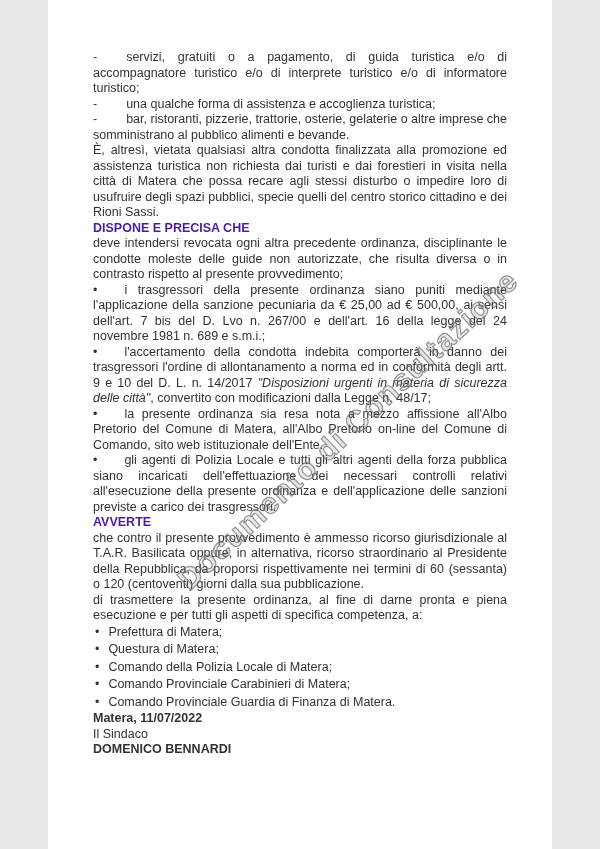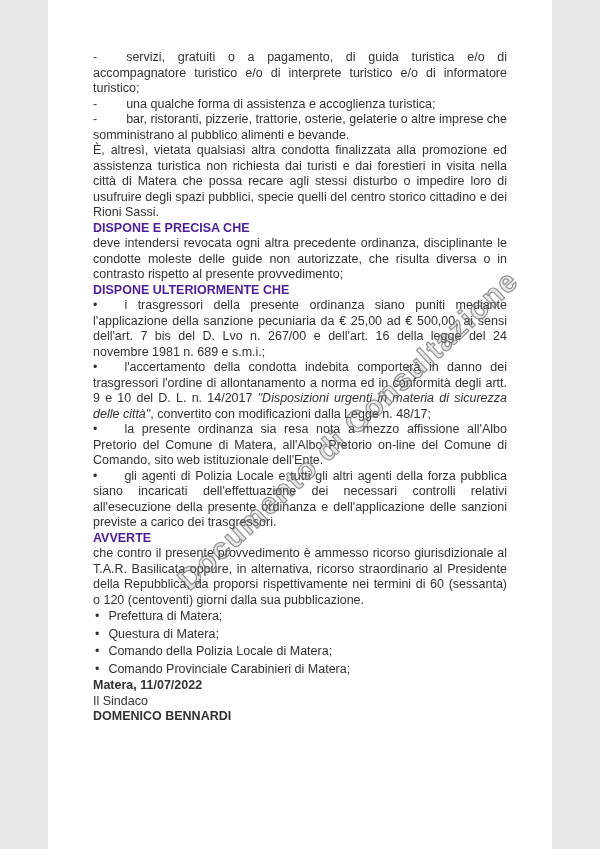--- a/index.html
+++ b/index.html
@@ -68,44 +68,45 @@
     <p class="dash-item"><span class="marker">-</span><span class="gap-dash"></span><span>una qualche forma di assistenza e accoglienza turistica;</span></p>
 
     <p class="dash-item"><span class="marker">-</span><span class="gap-dash"></span><span>bar, ristoranti, pizzerie, trattorie, osterie, gelaterie o altre imprese che somministrano al pubblico alimenti e bevande.</span></p>
 
     <p>È, altresì, vietata qualsiasi altra condotta finalizzata alla promozione ed assistenza turistica non richiesta dai turisti e dai forestieri in visita nella città di Matera che possa recare agli stessi disturbo o impedire loro di usufruire degli spazi pubblici, specie quelli del centro storico cittadino e dei Rioni Sassi.</p>
 
     <p class="heading h-extra-top">DISPONE E PRECISA CHE</p>
 
     <p>deve intendersi revocata ogni altra precedente ordinanza, disciplinante le condotte moleste delle guide non autorizzate, che risulta diversa o in contrasto rispetto al presente provvedimento;</p>
 
-    <p class="heading">DISPONE ULTERIORMENTE CHE</p>
 
     <p class="bullet-para"><span class="marker">•</span><span class="gap-bullet"></span><span>i trasgressori della presente ordinanza siano puniti mediante l'applicazione della sanzione pecuniaria da € 25,00 ad € 500,00, ai sensi dell'art. 7 bis del D. Lvo n. 267/00 e dell'art. 16 della legge del 24 novembre 1981 n. 689 e s.m.i.;</span></p>
 
     <p class="bullet-para"><span class="marker">•</span><span class="gap-bullet"></span><span>l'accertamento della condotta indebita comporterà in danno dei trasgressori l'ordine di allontanamento a norma ed in conformità degli artt. 9 e 10 del D. L. n. 14/2017 </span><span class="it">"Disposizioni urgenti in materia di sicurezza delle città"</span><span>, convertito con modificazioni dalla Legge n. 48/17;</span></p>
 
     <p class="bullet-para"><span class="marker">•</span><span class="gap-bullet"></span><span>la presente ordinanza sia resa nota a mezzo affissione all'Albo Pretorio del Comune di Matera, all'Albo Pretorio on-line del Comune di Comando, sito web istituzionale dell'Ente.</span></p>
 
     <p class="bullet-para"><span class="marker">•</span><span class="gap-bullet"></span><span>gli agenti di Polizia Locale e tutti gli altri agenti della forza pubblica siano incaricati dell'effettuazione dei necessari controlli relativi all'esecuzione della presente ordinanza e dell'applicazione delle sanzioni previste a carico dei trasgressori.</span></p>
 
     <p class="heading">AVVERTE</p>
 
     <p>che contro il presente provvedimento è ammesso ricorso giurisdizionale al T.A.R. Basilicata oppure, in alternativa, ricorso straordinario al Presidente della Repubblica, da proporsi rispettivamente nei termini di 60 (sessanta) o 120 (centoventi) giorni dalla sua pubblicazione.</p>
 
 
+    <p>di trasmettere la presente ordinanza, al fine di darne pronta e piena esecuzione e per tutti gli aspetti di specifica competenza, a:</p>
 
     <p class="recipient"><span class="marker">•</span><span class="gap-rec"></span><span>Prefettura di Matera;</span></p>
 
     <p class="recipient"><span class="marker">•</span><span class="gap-rec"></span><span>Questura di Matera;</span></p>
 
     <p class="recipient"><span class="marker">•</span><span class="gap-rec"></span><span>Comando della Polizia Locale di Matera;</span></p>
 
     <p class="recipient"><span class="marker">•</span><span class="gap-rec"></span><span>Comando Provinciale Carabinieri di Matera;</span></p>
 
+    <p class="recipient"><span class="marker">•</span><span class="gap-rec"></span><span>Comando Provinciale Guardia di Finanza di Matera.</span></p>
 
     <p class="date-line">Matera, 11/07/2022</p>
 
     <p class="sig-role">Il Sindaco</p>
 
     <p class="sig-name">DOMENICO BENNARDI</p>
 
   </div>
 
   <div class="watermark">Documento di Consultazione</div>

